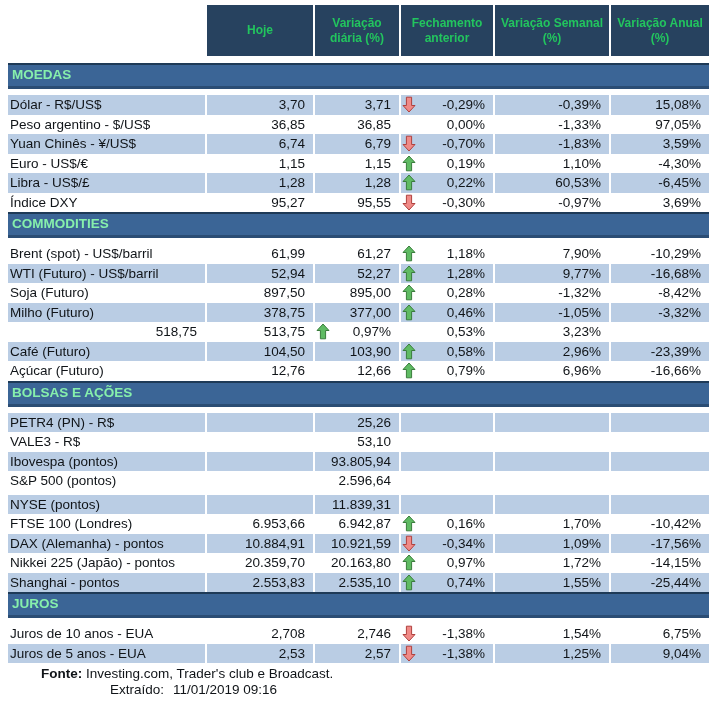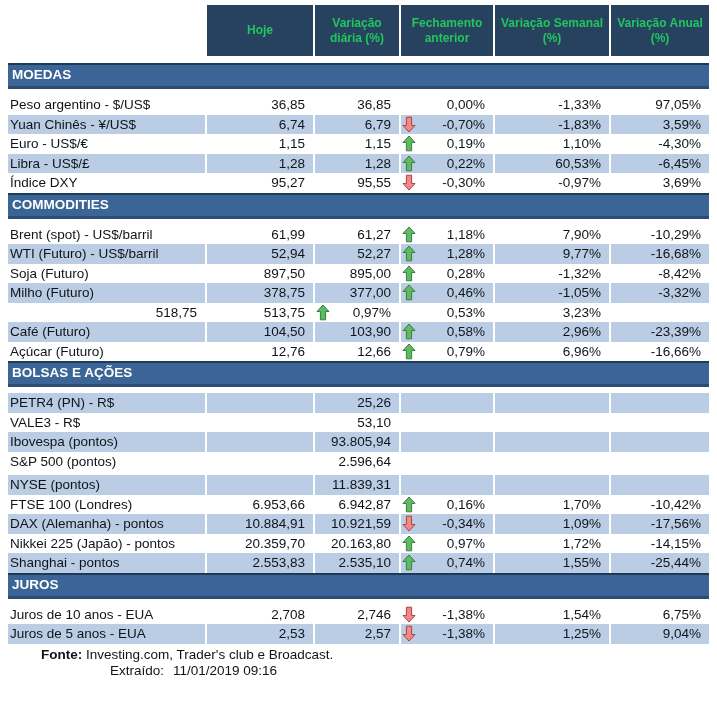--- a/index.html
+++ b/index.html
@@ -10,21 +10,21 @@
   }
   *{box-sizing:border-box;margin:0;padding:0;}
   html,body{width:717px;height:727px;background:#fff;overflow:hidden;
     font-family:"Liberation Sans",sans-serif;color:var(--text,#101418);}
   .wrap{margin:5px 8px 0 8px;width:701px;}
   .header-row{display:grid;grid-template-columns:var(--cols);column-gap:2px;height:51px;margin-bottom:7px;}
   .hcell{background:var(--header_bg,#27425F);color:#22c55e;font-weight:bold;font-size:12px;line-height:15px;
     display:flex;align-items:center;justify-content:center;text-align:center;padding:0 3px;}
   .corner{background:transparent;}
   .band{height:26px;background:var(--band_bg,#3B6596);border-top:2px solid var(--band_border_top,#1E3A57);
-    border-bottom:3px solid var(--band_border_bottom,#2B4D74);color:#ffffff;font-weight:bold;font-size:13.5px;
+    border-bottom:3px solid var(--band_border_bottom,#2B4D74);color:#86efac;font-weight:bold;font-size:13.5px;
     padding:2px 0 0 4px;margin-bottom:6px;}
   .row{display:grid;grid-template-columns:var(--cols);column-gap:2px;height:19.5px;font-size:13.5px;}
   .row>div{line-height:19.5px;white-space:nowrap;overflow:hidden;}
   .striped>div{background:var(--stripe,#BACDE4);}
   .c-label{padding-left:2px;text-align:left;}
   .num{text-align:right;padding-right:8px;}
   .c-diaria{display:flex;align-items:center;}
   .c-diaria .icon{width:16px;height:16px;flex:0 0 16px;margin-left:1px;display:flex;align-items:center;}
   .c-diaria .val{flex:1;text-align:right;padding-right:8px;}
   .icon svg{display:block;}
@@ -47,20 +47,35 @@
     <div class="hcell">Variação diária (%)</div>
     <div class="hcell">Fechamento anterior</div>
     <div class="hcell">Variação Semanal (%)</div>
     <div class="hcell">Variação Anual (%)</div>
   </div>
 
   <div id="sections">
   <div class="section">
     <div class="band">MOEDAS</div>
     <div>
+  <div class="row striped">
+    <div class="c-label">Dólar - R$/US$</div>
+    <div class="num">3,70</div>
+    <div class="num">3,71</div>
+    <div class="c-diaria">
+      <span class="icon">
+                <svg class="arrow-down" width="14" height="17" viewBox="0 0 14 17">
+                  <path d="M7 16 L1 9.5 L4.4 9.5 L4.4 1.2 L9.6 1.2 L9.6 9.5 L13 9.5 Z"></path>
+                </svg>
+              </span>
+      <span class="val">-0,29%</span>
+    </div>
+    <div class="num">-0,39%</div>
+    <div class="num">15,08%</div>
+  </div>
 
   <div class="row">
     <div class="c-label">Peso argentino - $/US$</div>
     <div class="num">36,85</div>
     <div class="num">36,85</div>
     <div class="c-diaria">
       <span class="icon"></span>
       <span class="val">0,00%</span>
     </div>
     <div class="num">-1,33%</div>

